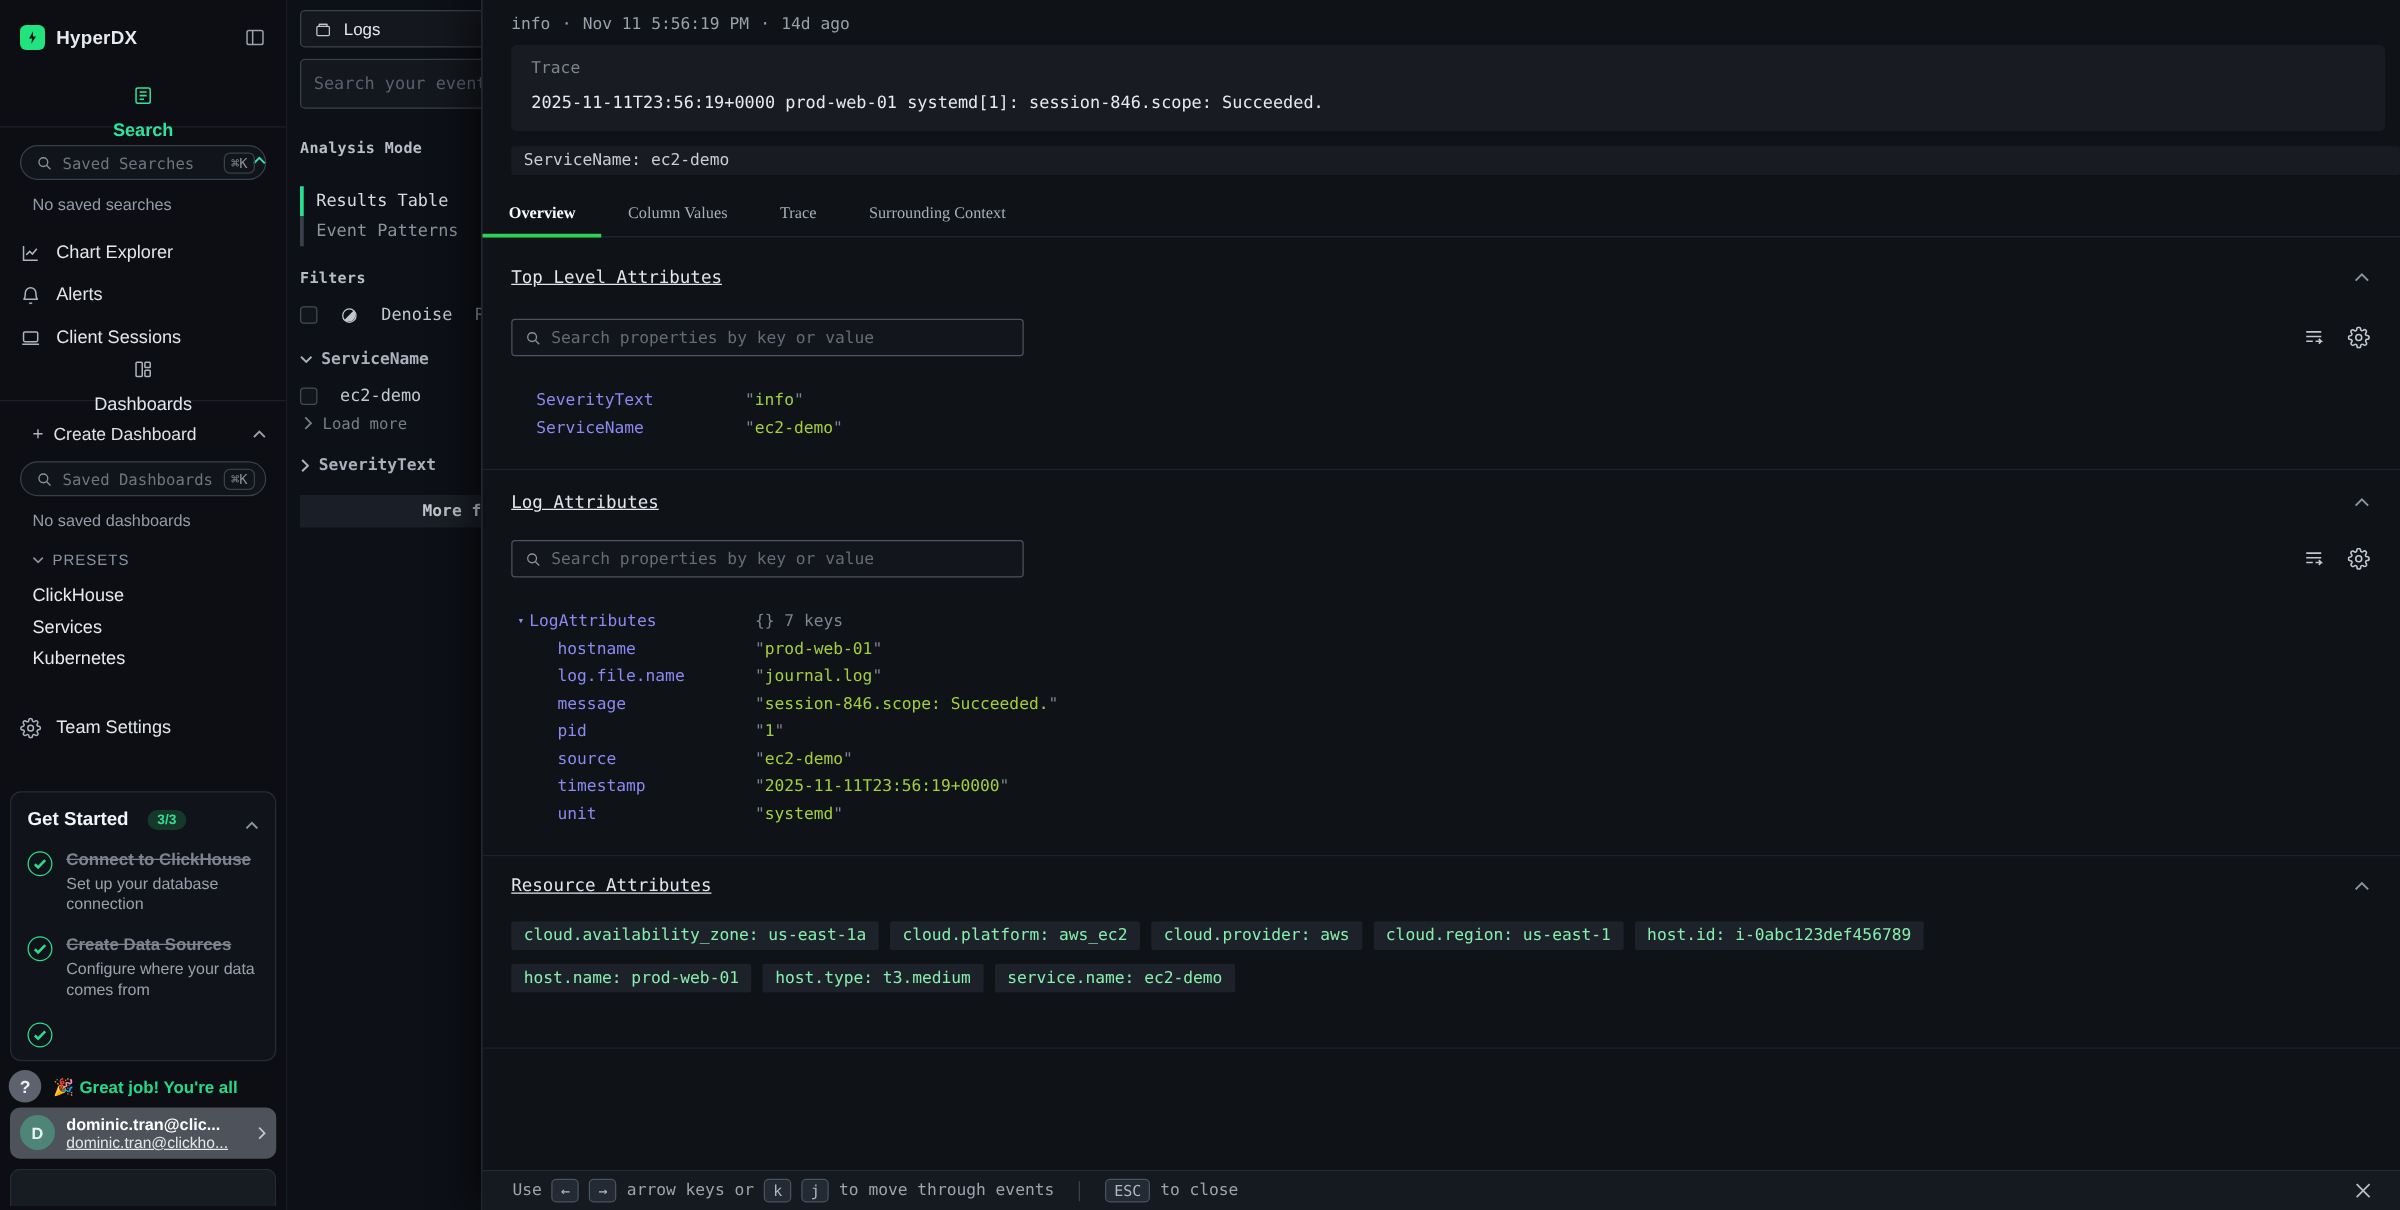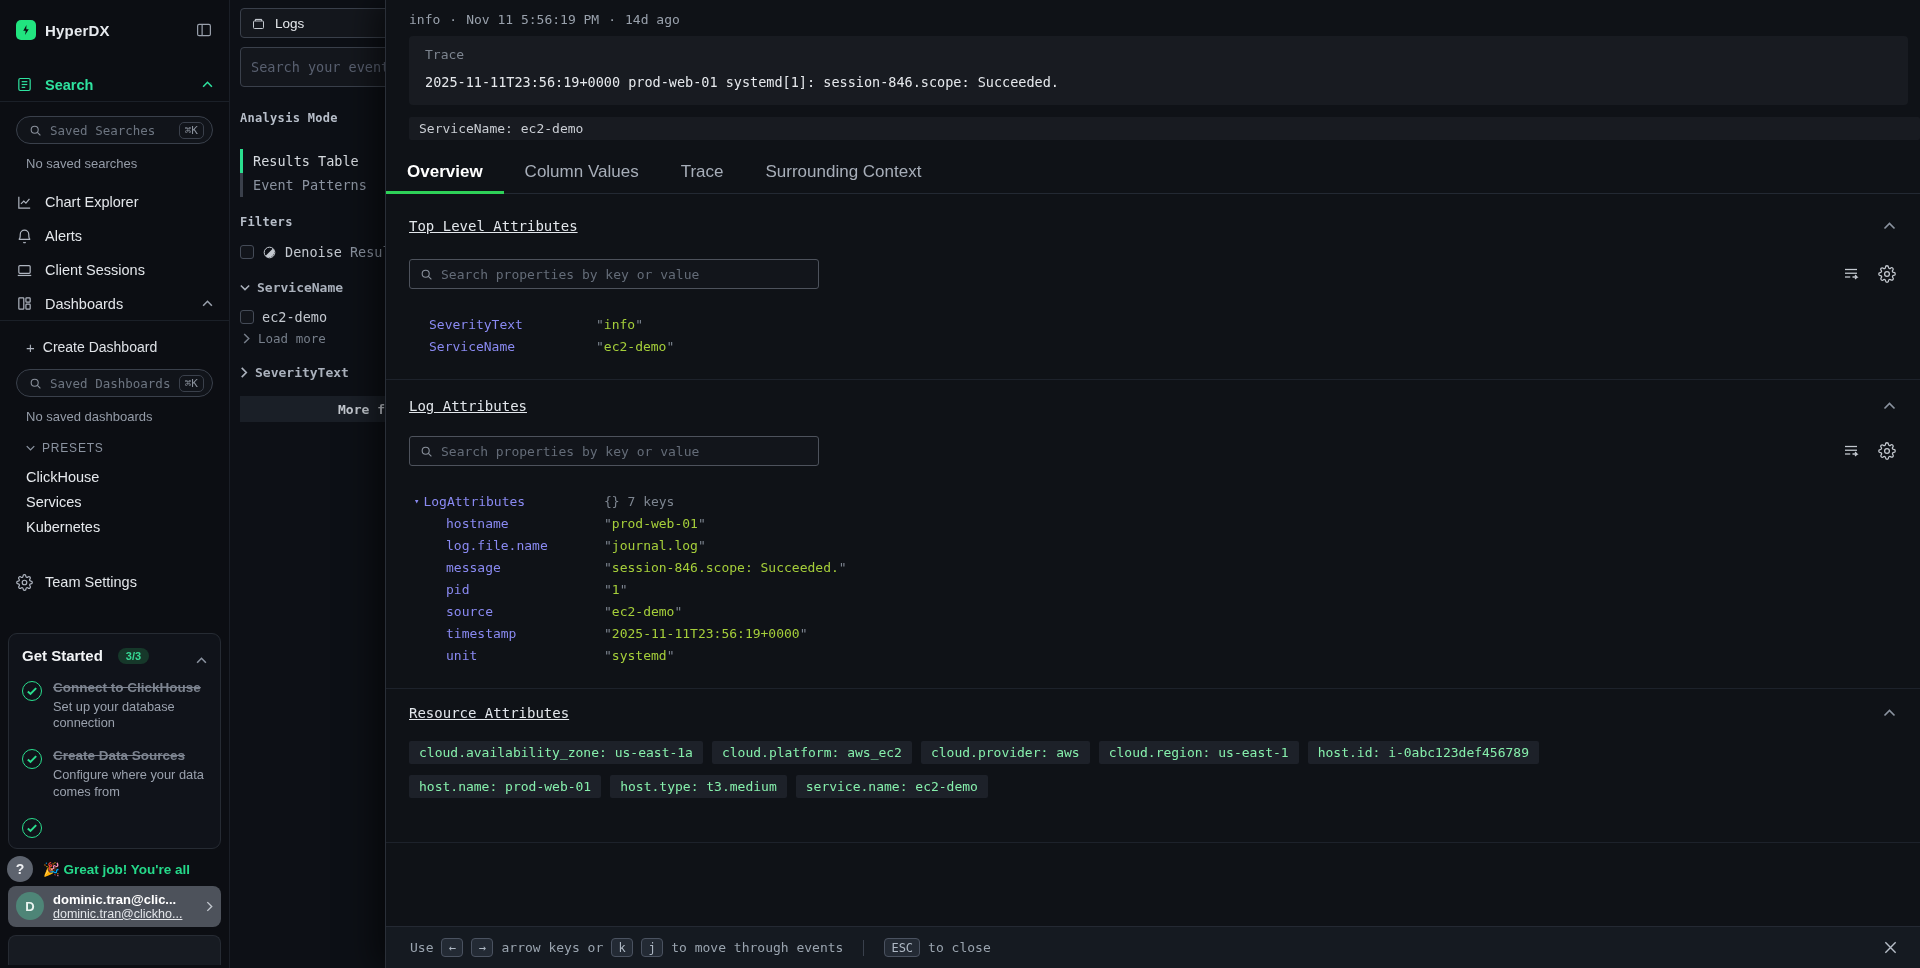--- a/index.html
+++ b/index.html
@@ -12,21 +12,21 @@
   .sb-head { display:flex; align-items:center; padding:16px 16px 0 16px; height:44px; }
   .logo-box { width:20px; height:20px; border-radius:5px; background:#21e47f; display:flex; align-items:center; justify-content:center; }
   .logo-box svg { width:12px; height:12px; }
   .app-name { font-weight:bold; font-size:15px; margin-left:9px; letter-spacing:.2px; }
   .sb-collapse { margin-left:auto; color:#9aa1ad; cursor:pointer; display:flex; }
   .sb-row { display:flex; align-items:center; gap:12px; padding:0 16px; height:34px; font-size:14.5px; color:#e3e6ea; cursor:pointer; }
   .sb-row .chev { margin-left:auto; }
   .sb-row.active { color:#2fe3a0; font-weight:bold; }
   .sb-row.active svg { stroke:#2fe3a0; }
   .sb-ico { width:17px; height:17px; stroke:#aeb4bf; fill:none; stroke-width:1.7; flex:0 0 auto; }
-  .group-b { border-bottom:1px solid #1b2028; }
+  .group-b { border-bottom:1px solid #1b2028;flex-direction:column; }
   .pill { margin:14px 16px 0 16px; height:28px; border:1px solid #3a404b; border-radius:14px; display:flex; align-items:center; padding:0 8px 0 12px; gap:8px; color:#737b87; background:#11141a; cursor:text; }
   .pill input { flex:1; min-width:0; background:transparent; border:none; outline:none; font-family:"DejaVu Sans Mono", monospace; font-size:12.5px; color:#c9ccd1; }
   .pill input::placeholder { color:#6d7581; }
   .kbd-badge { border:1px solid #3a404b; border-radius:5px; font-size:11px; padding:1px 5px; color:#8a919c; font-family:"DejaVu Sans Mono", monospace; }
   .muted-line { margin:12px 0 0 26px; font-size:13px; color:#959ca8; }
   .sub-item { padding-left:26px; height:32px; display:flex; align-items:center; font-size:14px; color:#dfe2e7; cursor:pointer; gap:8px; }
   .presets-hd { margin:14px 0 0 26px; display:flex; align-items:center; gap:7px; font-size:12px; letter-spacing:.8px; color:#8b93a0; height:20px; cursor:pointer; }
   .preset { padding-left:26px; height:25px; display:flex; align-items:center; font-size:14.5px; color:#e6e9ed; cursor:pointer; }
   .gs-card { margin:34px 8px 0 8px; border:1px solid #262b33; border-radius:9px; background:#10131a; padding:13px 13px 10px 13px; }
   .gs-head { display:flex; align-items:flex-end; gap:15px; }
@@ -52,37 +52,37 @@
   .mid { position:absolute; left:230px; top:0; width:230px; height:968px; background:#0d1016; padding:8px 10px; }
   .src-btn { width:150px; height:30px; border:1px solid #3a404b; border-radius:4px; background:#14171d; display:flex; align-items:center; gap:9px; padding:0 10px; font-size:13.5px; color:#e5e8ec; cursor:pointer; }
   .src-btn svg { width:15px; height:15px; stroke:#c3c8cf; fill:none; stroke-width:1.6; }
   .mid-search { margin-top:9px; width:210px; height:40px; border:1px solid #3a404b; border-radius:4px; background:#14171d; display:flex; align-items:center; padding:0 10px; }
   .mid-search input { width:100%; background:transparent; border:none; outline:none; font-family:"DejaVu Sans Mono", monospace; font-size:13.5px; color:#c9ccd1; }
   .mid-search input::placeholder { color:#596070; }
   .mid-label { margin-top:24px; font-size:12px; font-weight:bold; color:#b7bec9; letter-spacing:.3px; }
   .mode-list { margin-top:24px; }
   .mode-item { display:flex; align-items:center; height:24px; padding-left:10px; border-left:3px solid #3a404b; font-family:"DejaVu Sans Mono", monospace; font-size:13.5px; color:#8b93a0; cursor:pointer; }
   .mode-item.on { border-left-color:#2ade8e; color:#d7dbe0; }
-  .chkrow { display:flex; align-items:center; gap:8px; margin-top:12px; height:22px; font-family:"DejaVu Sans Mono", monospace; font-size:13.5px; color:#c3c8cf; cursor:pointer; white-space:nowrap; }
+  .chkrow { display:flex; align-items:center; gap:18px; margin-top:12px; height:22px; font-family:"DejaVu Sans Mono", monospace; font-size:13.5px; color:#c3c8cf; cursor:pointer; white-space:nowrap; }
   .chk { width:14px; height:14px; border:1px solid #444b57; border-radius:3px; background:#12151b; flex:0 0 auto; }
   .half-ico { width:15px; height:15px; flex:0 0 auto; }
   .dim { color:#8b93a0; }
   .fgroup { display:flex; align-items:center; gap:7px; margin-top:13px; height:22px; font-family:"DejaVu Sans Mono", monospace; font-weight:bold; font-size:13px; color:#aab1bc; cursor:pointer; }
   .loadmore { display:flex; align-items:center; gap:7px; height:20px; padding-left:2px; font-family:"DejaVu Sans Mono", monospace; font-size:12.5px; color:#767e8a; cursor:pointer; }
   .morefilters { margin-top:13px; width:290px; height:26px; background:#1a1f27; display:flex; align-items:center; justify-content:center; font-family:"DejaVu Sans Mono", monospace; font-weight:bold; font-size:13px; color:#c3c8cf; cursor:pointer; }
 
   
   .drawer { position:absolute; left:385px; top:0; width:1535px; height:968px; background:#0f1217; border-left:1px solid #2a2f38; box-shadow:-10px 0 30px rgba(0,0,0,.55); display:flex; flex-direction:column; }
   .dw-head { display:flex; align-items:center; gap:9px; padding:12px 24px 0 23px; font-family:"DejaVu Sans Mono", monospace; font-size:13px; color:#99a1ac; }
   .dw-body-card { margin:9px 12px 0 23px; background:#181b21; border-radius:4px; padding:11px 16px 15px 16px; }
   .dw-body-label { font-family:"DejaVu Sans Mono", monospace; font-size:13px; color:#7d8590; }
   .dw-body-text { margin-top:12px; font-family:"DejaVu Sans Mono", monospace; font-size:13.5px; color:#e6e9ed; }
   .dw-chip { display:inline-block; margin:12px 0 0 23px; background:#181b21; border-radius:2px; padding:4px 10px; font-family:"DejaVu Sans Mono", monospace; font-size:13px; color:#c9cdd3; cursor:pointer; }
   .tabs { margin-top:14px; display:flex; border-bottom:1px solid #232933; }
-  .tab { padding:8px 21px 9px 21px; font-family:Liberation Sans, sans-serif; font-size:17px; color:#a7aeb9; cursor:pointer; border-bottom:3px solid transparent; margin-bottom:-1px; }
+  .tab { padding:8px 21px 9px 21px; font-family:Liberation Serif, serif; font-size:13px; color:#a7aeb9; cursor:pointer; border-bottom:3px solid transparent; margin-bottom:-1px; }
   .tab.on { color:#ffffff; font-weight:bold; border-bottom-color:#2ed158; }
   .sections { flex:1; overflow:hidden; display:flex; flex-direction:column; }
   .section { padding:0 24px 22px 23px; border-bottom:1px solid #1d222b; }
   .sec-title-row { display:flex; align-items:center; padding-top:24px; }
   .sec-title { font-family:"DejaVu Sans Mono", monospace; font-size:14px; color:#e3e7ec;text-decoration:underline; }
   .sec-chev { margin-left:auto; cursor:pointer; display:flex; }
   .ctl-row { display:flex; align-items:center; margin-top:25px; }
   .prop-search { width:410px; height:30px; border:1px solid #4d525c; border-radius:3px; background:#12151b; display:flex; align-items:center; gap:8px; padding:0 10px; }
   .prop-search input { flex:1; background:transparent; border:none; outline:none; font-family:"DejaVu Sans Mono", monospace; font-size:13px; color:#c9ccd1; }
   .prop-search input::placeholder { color:#646c78; }
@@ -95,21 +95,21 @@
   .kv-val::before, .kv-val::after { content:'"'; color:#7d8590; }
   .tree { margin-top:24px; }
   .tr-row { display:flex; height:22px; align-items:center; font-family:"DejaVu Sans Mono", monospace; font-size:13px; }
   .tr-key-root { width:195px; padding-left:5px; color:#8a8af2; cursor:pointer; flex:0 0 auto; display:flex; align-items:center; gap:4px; }
   .tr-key-root .tri { font-size:9px; color:#8a8af2; }
   .tr-key { width:195px; padding-left:37px; color:#8a8af2; cursor:pointer; flex:0 0 auto; }
   .tr-meta { color:#7d8590; }
   .chips { margin-top:20px; display:flex; flex-wrap:wrap; gap:11px 9px; max-width:1160px; }
   .chip { background:#1d2129; border-radius:2px; padding:4px 10px; font-family:"DejaVu Sans Mono", monospace; font-size:13px; color:#86efac; cursor:pointer; white-space:nowrap; }
   .spacer { flex:1; border-bottom:none; }
-  .dw-foot { height:42px; border-top:1px solid #242933; background:#151a21; display:flex; align-items:center; padding:0 22px 0 24px; gap:8px; font-family:"DejaVu Sans Mono", monospace; font-size:13px; color:#9aa4af; }
+  .dw-foot { height:32px; border-top:1px solid #242933; background:#151a21; display:flex; align-items:center; padding:0 22px 0 24px; gap:8px; font-family:"DejaVu Sans Mono", monospace; font-size:13px; color:#9aa4af; }
   .kbd { display:inline-flex; align-items:center; justify-content:center; min-width:22px; height:19px; padding:0 6px; border:1px solid #4a5260; border-radius:4px; background:#232a34; font-size:12px; color:#aeb8c4; }
   .foot-div { width:1px; height:16px; background:#39404c; margin:0 12px; }
   .close-x { margin-left:auto; display:flex; cursor:pointer; }
 
   .chev svg, .sec-chev svg, .close-x svg { display:block; }
 </style>
 </head>
 <body>
 
 <div class="sidebar">

